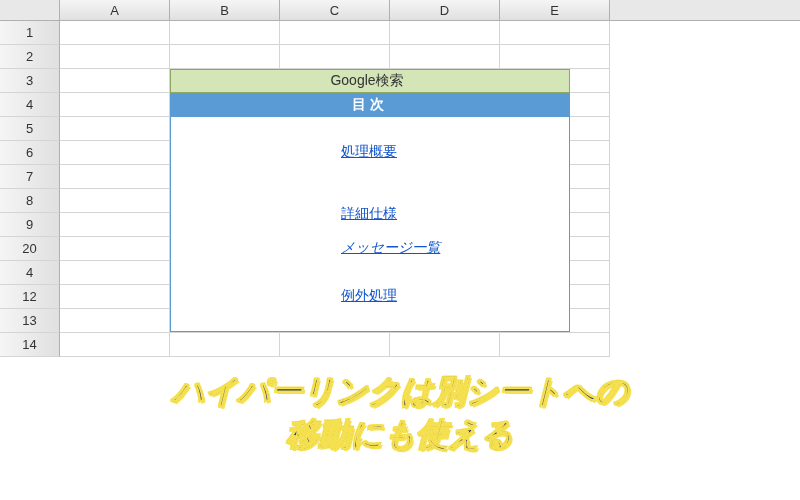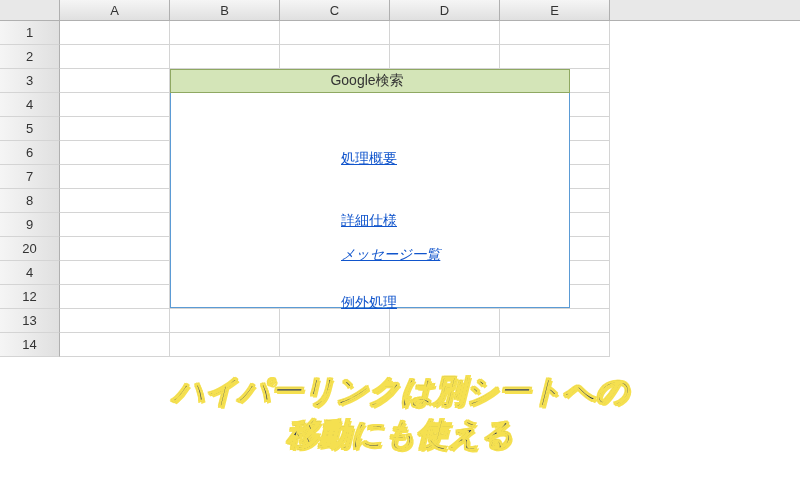--- a/index.html
+++ b/index.html
@@ -18,21 +18,21 @@
     .grid { position: relative; }
     .cell-row { display: flex; height: 24px; }
     .cell { border-right: 1px solid #d4d4d4; border-bottom: 1px solid #d4d4d4; height: 24px; position: relative; }
     
     .table-area { position: absolute; left: 170px; top: 69px; width: 400px; background: #fff; text-align: right; }
     .g-row { height: 24px; background: #d4e5b8; display: flex; align-items: center; justify-content: center; font-size: 14px; border: 1px solid #8fa862; }
     .g-label { color: #333; margin-right: 6px; }
     .g-link { color: #1155cc; text-decoration: underline; }
     .toc-header { height: 24px; background: #5b9bd5; color: #fff; display: flex; align-items: center; justify-content: center; font-size: 14px; font-weight: bold; letter-spacing: 4px; border-left: 1px solid #5b9bd5; border-right: 1px solid #5b9bd5; }
     .toc-body { border: 1px solid #5b9bd5; border-top: none; height: 215px; position: relative; background: #fff; }
-    .toc-link { position: absolute; left: 170px; font-size: 14px; color: #1155cc; text-decoration: underline; white-space: nowrap; margin-top: 31px; }
+    .toc-link { position: absolute; left: 170px; font-size: 14px; color: #1155cc; text-decoration: underline; white-space: nowrap; }
     
     .caption { position: absolute; left: 0; right: 0; top: 370px; text-align: center; font-size: 32px; font-weight: 900; font-style: italic; color: #1a2a5c; -webkit-text-stroke: 1px #f5e050; text-shadow: 2px 2px 0 #f5e050, -1px -1px 0 #f5e050, 1px -1px 0 #f5e050, -1px 1px 0 #f5e050; line-height: 1.35; font-family: "Arial Black", "Yu Gothic", sans-serif; }
   </style>
 </head>
 <body>
 
 <div class="sheet">
   <div class="col-headers">
     <div class="corner"></div>
     <div id="col-headers-slot" style="display: flex;">
@@ -159,20 +159,21 @@
           <div class="cell" style="width: 110px;"></div>
           <div class="cell" style="width: 110px;"></div>
         </div>
       </div>
   </div>
 
   <div class="table-area">
     <div class="g-row">
       <span class="g-label">Google検索</span>
     </div>
+    <div class="toc-header">目次</div>
     <div class="toc-body" id="toc-body">
         <a class="toc-link" style="top: 26px;">処理概要</a>
         <a class="toc-link" style="top: 88px;">詳細仕様</a>
         <a class="toc-link" style="top: 122px; font-style: italic;">メッセージ一覧</a>
         <a class="toc-link" style="top: 170px;">例外処理</a>
       </div>
   </div>
 </div>
 
 <div class="caption">

